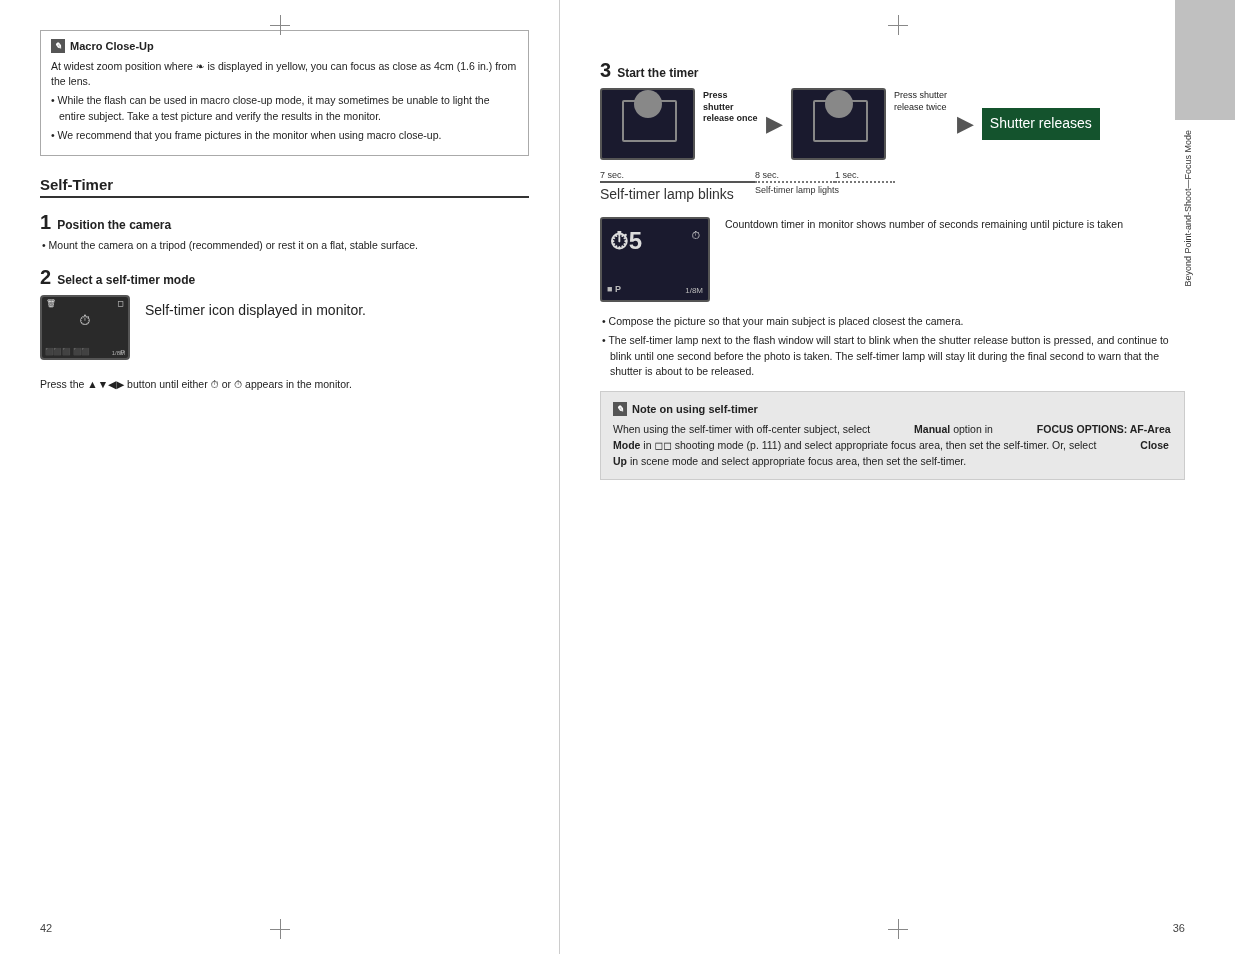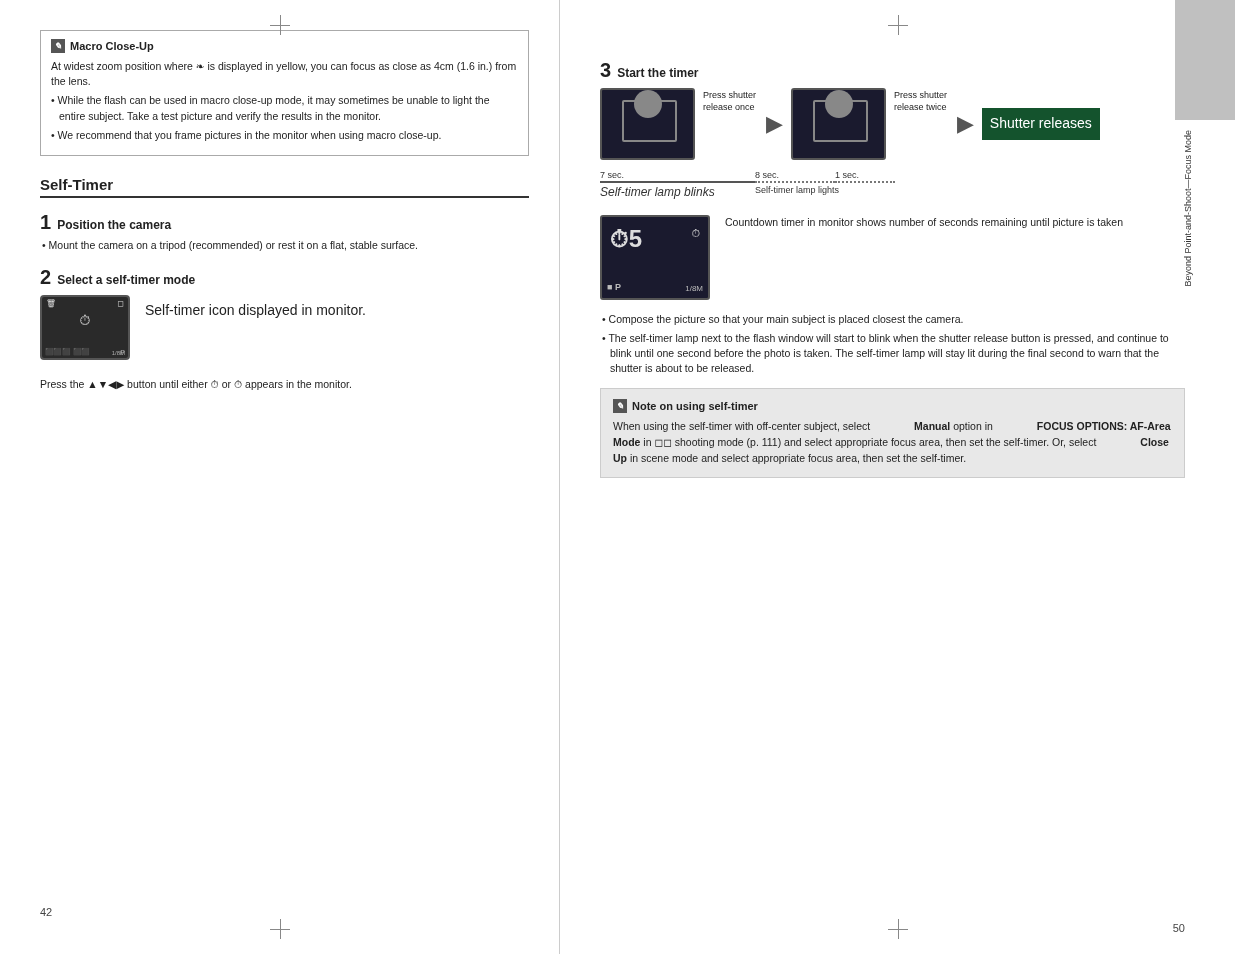--- a/index.html
+++ b/index.html
@@ -29,21 +29,21 @@
       width: 675px;
       height: 954px;
       padding: 30px 50px 30px 40px;
       position: relative;
       background: #fff;
     }
 
     
     .page-number-left {
       position: absolute;
-      bottom: 36px;
+      bottom: 20px;
       left: 40px;
       font-size: 11px;
       color: #444;
     }
     .page-number-right {
       position: absolute;
       bottom: 20px;
       right: 50px;
       font-size: 11px;
       color: #444;
@@ -359,21 +359,21 @@
 
     <div style="display:flex;flex-direction:column;align-items:center;">
       <div style="width:95px;height:72px;background:#1a1a2e;border:2px solid #555;border-radius:3px;position:relative;">
 
         <div style="position:absolute;top:10px;left:20px;width:55px;height:42px;border:2px solid #888;border-radius:2px;">
           <div style="position:absolute;top:-12px;left:10px;width:28px;height:28px;background:#888;border-radius:50%;"></div>
         </div>
       </div>
     </div>
 
-    <div style="display:flex;flex-direction:column;align-items:flex-end;padding-top:2px;width:55px;">
+    <div style="display:flex;flex-direction:column;align-items:flex-end;padding-top:2px;width:55px;font-weight:bold;">
       <span style="font-size:9px;line-height:1.3;">Press shutter release once</span>
     </div>
 
     <div style="font-size:22px;color:#555;display:flex;align-items:center;height:72px;">▶</div>
 
     <div style="display:flex;flex-direction:column;align-items:center;">
       <div style="width:95px;height:72px;background:#1a1a2e;border:2px solid #555;border-radius:3px;position:relative;">
         <div style="position:absolute;top:10px;left:20px;width:55px;height:42px;border:2px solid #888;border-radius:2px;">
           <div style="position:absolute;top:-12px;left:10px;width:28px;height:28px;background:#888;border-radius:50%;"></div>
         </div>
@@ -399,21 +399,21 @@
       <span style="font-size:9px;color:#333;width:60px;display:inline-block;">1 sec.</span>
     </div>
 
     <div style="display:flex;align-items:center;">
       <div style="width:155px;height:2px;background:#555;"></div>
       <div style="width:80px;height:0;border-top:2px dotted #777;"></div>
       <div style="width:60px;height:0;border-top:2px dotted #777;"></div>
     </div>
 
     <div style="display:flex;align-items:flex-start;margin-top:2px;">
-      <span style="font-size:12px;color:#333;line-height:1.3;width:155px;display:inline-block;font-style:italic;">Self-timer lamp blinks</span>
+      <span style="font-size:14px;color:#333;line-height:1.3;width:155px;display:inline-block;">Self-timer lamp blinks</span>
       <span style="font-size:9px;color:#333;line-height:1.3;width:140px;display:inline-block;">Self-timer lamp lights</span>
     </div>
   </div>
 
   <div class="countdown-section">
 
     <div class="monitor-display">
       <div class="monitor-number">⏱5</div>
       <div class="monitor-timer-icon">⏱</div>
       <div class="monitor-bottom">
@@ -436,16 +436,16 @@
   <div class="note-box-gray">
     <div class="note-box-header">
       <span class="note-icon">✎</span>
       <span>Note on using self-timer</span>
     </div>
     <p>
       When using the self-timer with off-center subject, select <strong>Manual</strong> option in <strong>FOCUS OPTIONS: AF-Area Mode</strong> in ◻◻ shooting mode (p. 111) and select appropriate focus area, then set the self-timer. Or, select <strong>Close Up</strong> in scene mode and select appropriate focus area, then set the self-timer.
     </p>
   </div>
 
-  <div class="page-number-right">50</div>
+  <div class="page-number-right">36</div>
 
   <div class="reg-mark" style="position:absolute;bottom:15px;left:50%;margin-left:-10px;"></div>
 </div>
 
 </body></html>

